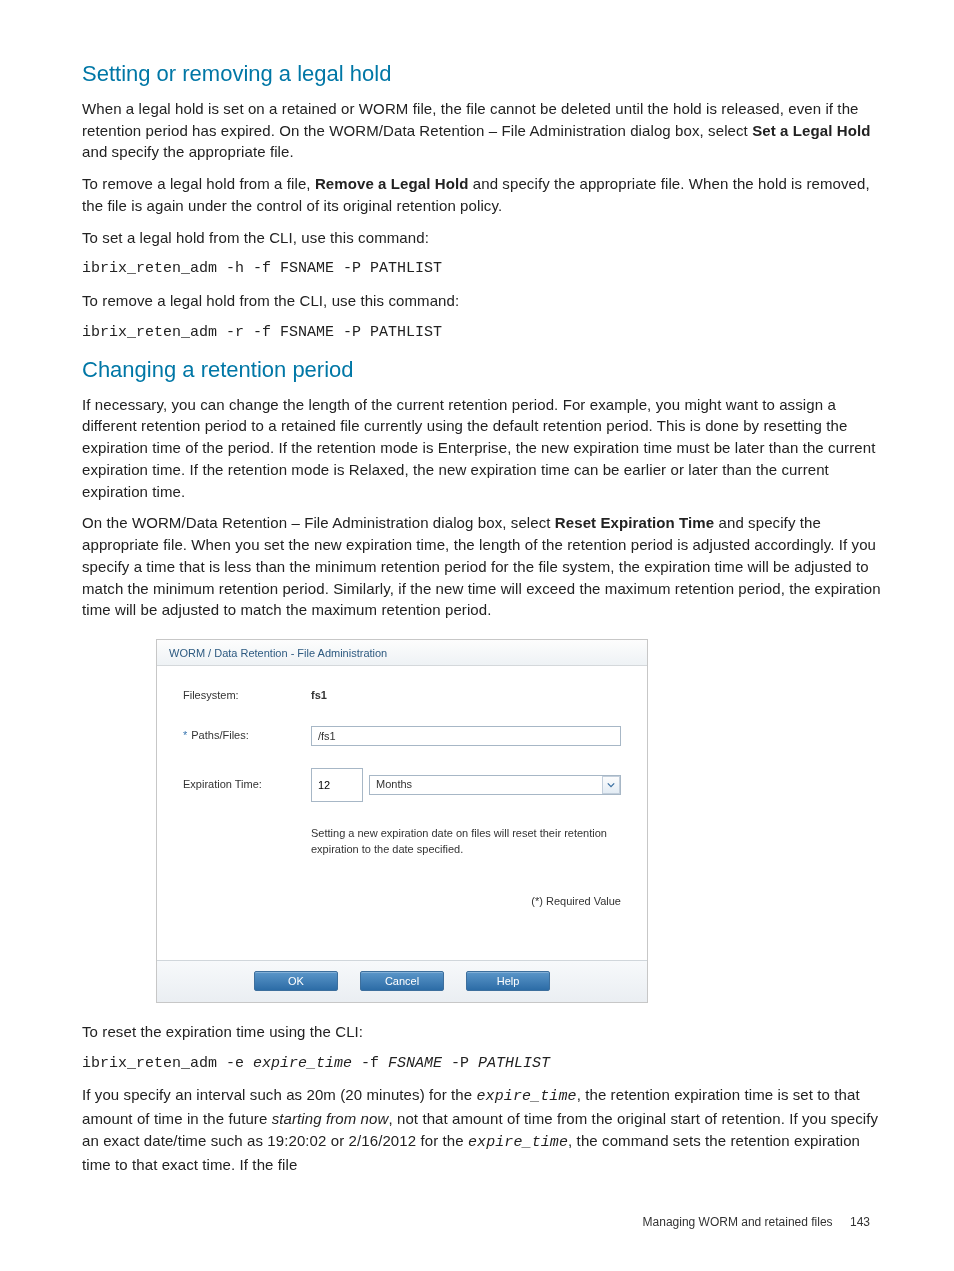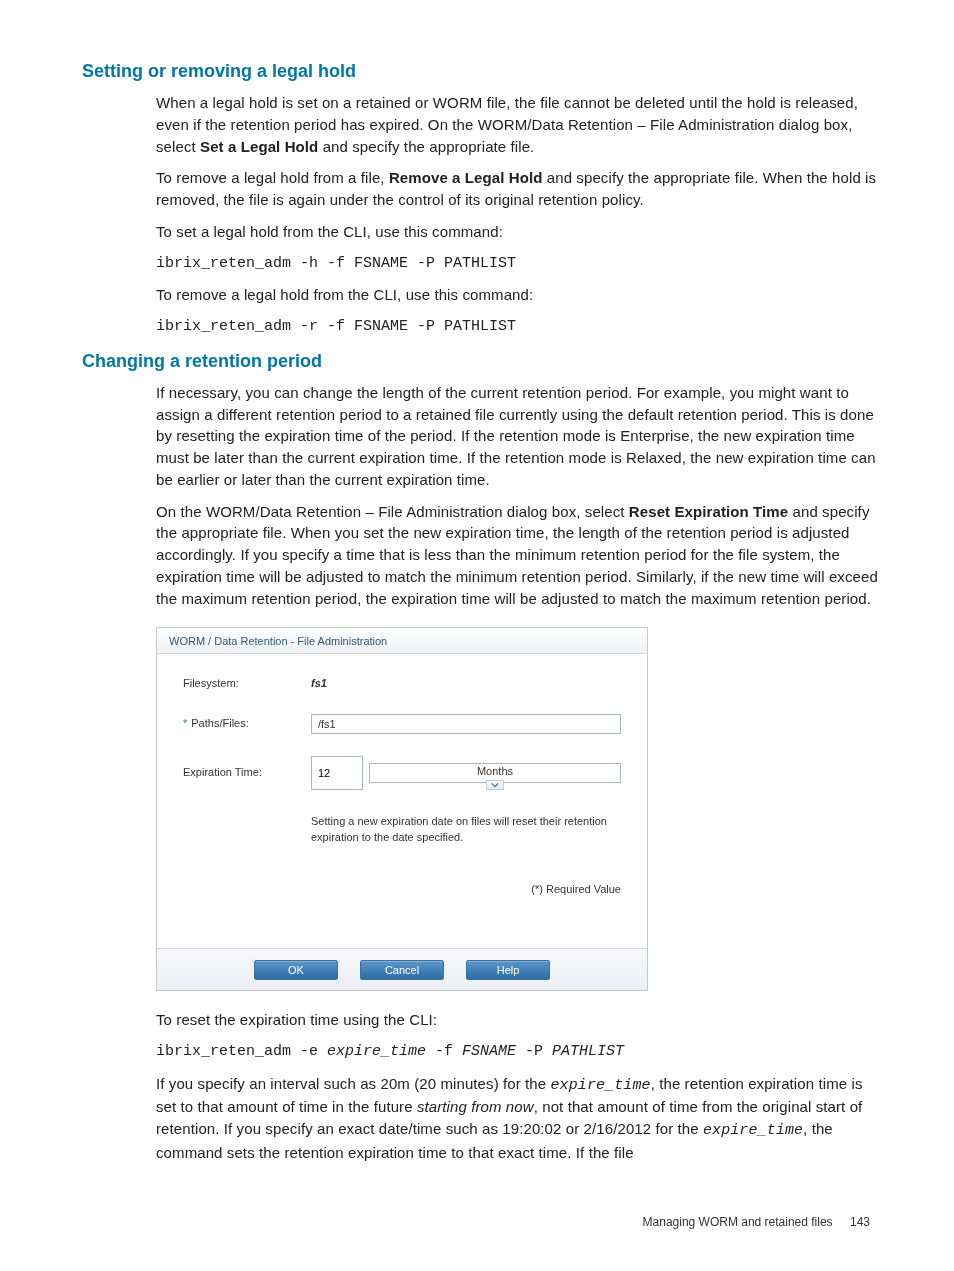--- a/index.html
+++ b/index.html
@@ -9,27 +9,26 @@
     line-height: 1.45;
     color: #222;
     background: #fff;
     width: 954px;
     min-height: 1271px;
     padding: 58px 72px 40px 82px;
     position: relative;
   }
   h2 {
     font-family: Arial, Helvetica, sans-serif;
-    font-weight: 700;
-    font-size: 18px;
+    font-weight: 400;
+    font-size: 22px;
     color: #0077a6;
     margin-bottom: 8px;
   }
   .indent {
-    margin-left: 74px;
   }
   .para {
     margin-bottom: 10px;
     letter-spacing: 0.1px;
   }
   .code-block {
     font-family: "Courier New", monospace;
     font-size: 15px;
     white-space: pre;
     margin: 6px 0 10px 0;
@@ -63,21 +62,21 @@
     display: flex;
     align-items: center;
     margin-bottom: 22px;
   }
   .form-label {
     width: 128px;
     font-size: 11px;
     color: #333;
   }
   .form-label .star { color: #3a76b0; margin-right: 4px; }
-  .form-value-bold { font-weight: 700; font-size: 11px; font-style: italic; }
+  .form-value-bold { font-weight: 700; font-size: 11px; }
   .form-select {
     flex: 1;
     height: 20px;
     border: 1px solid #a7b7c6;
     display: flex;
     align-items: center;
     background: #fff;
     max-width: 370px;
   }
   .form-select .sel-text { flex: 1; padding: 0 6px; font-size: 11px; color: #333; }
@@ -106,21 +105,20 @@
     width: 52px;
     height: 20px;
     border: 1px solid #a7b7c6;
     padding: 16px 6px;
     font-size: 11px;
     background: #fff;
     margin-right: 6px;
   }
   .exp-unit {
     width: 116px;
-    flex-direction: column;
   }
   .help-text {
     margin-left: 128px;
     margin-top: 24px;
     margin-bottom: 36px;
     font-size: 11px;
     max-width: 380px;
   }
   .req-row {
     font-size: 11px;

